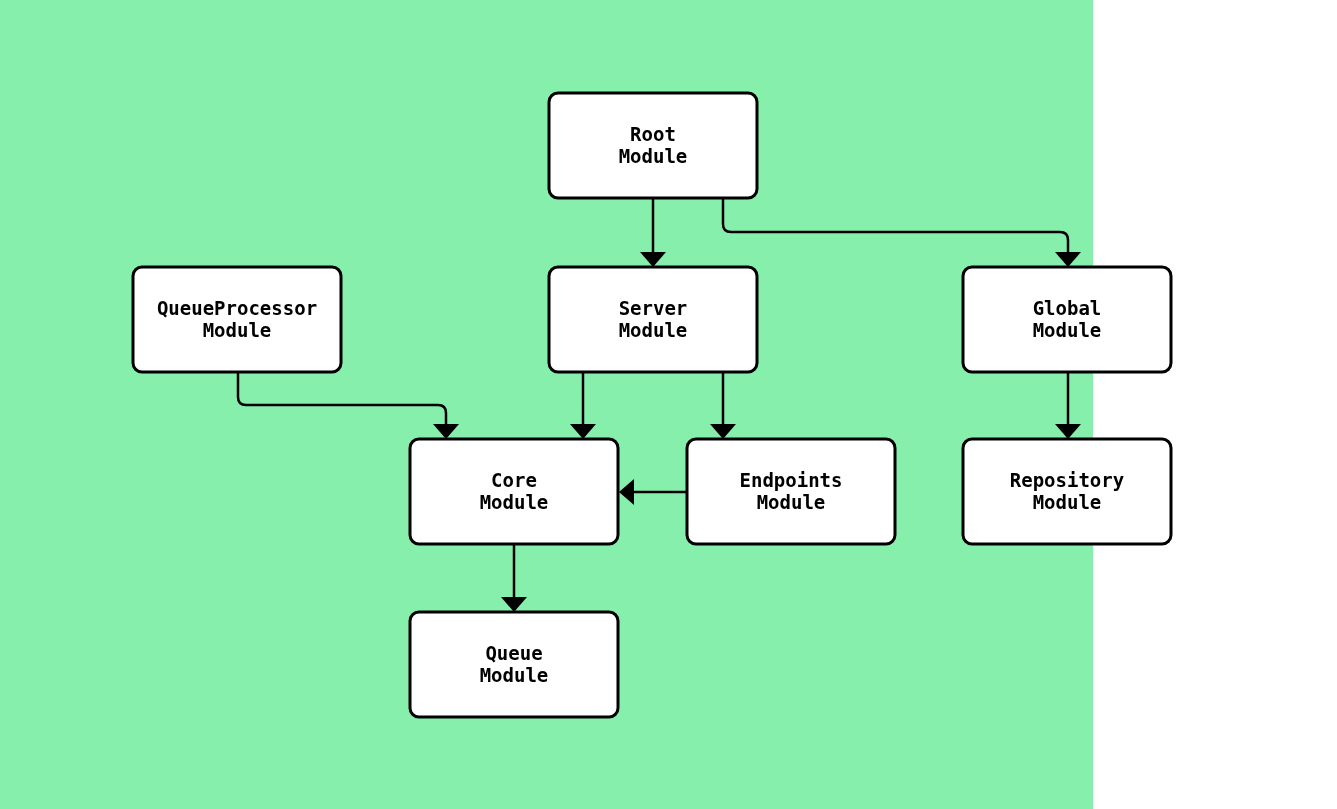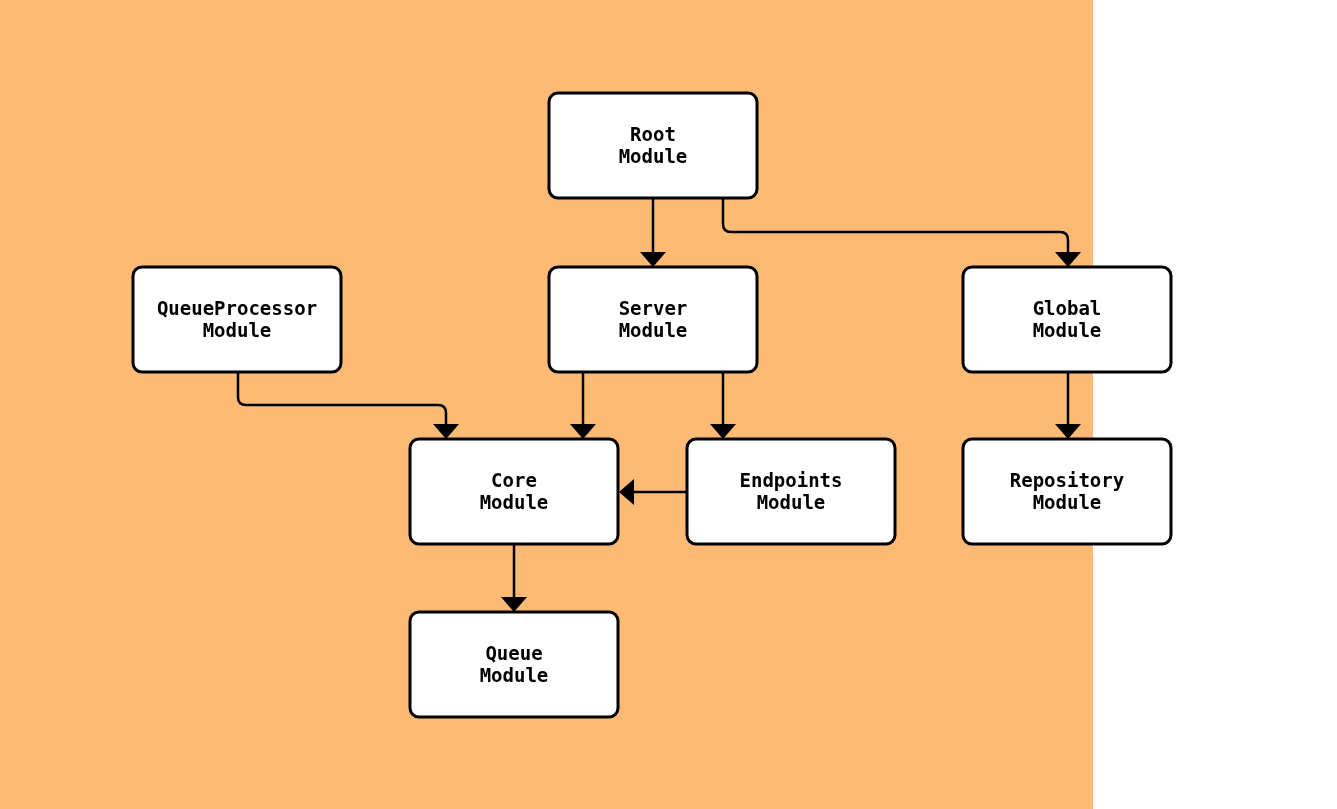--- a/index.html
+++ b/index.html
@@ -8,21 +8,21 @@
     background: #ffffff;
     width: 1337px;
     height: 809px;
     overflow: hidden;
     font-family: "DejaVu Sans Mono", monospace;
   }
   #canvas {
     position: relative;
     width: 1093px;
     height: 809px;
-    background: #fdba74;
+    background: #86efac;
   }
   svg { display: block; }
   .node-box {
     
   }
   .node-label {
     font-family: "DejaVu Sans Mono", monospace;
     font-weight: bold;
   }
 </style>

